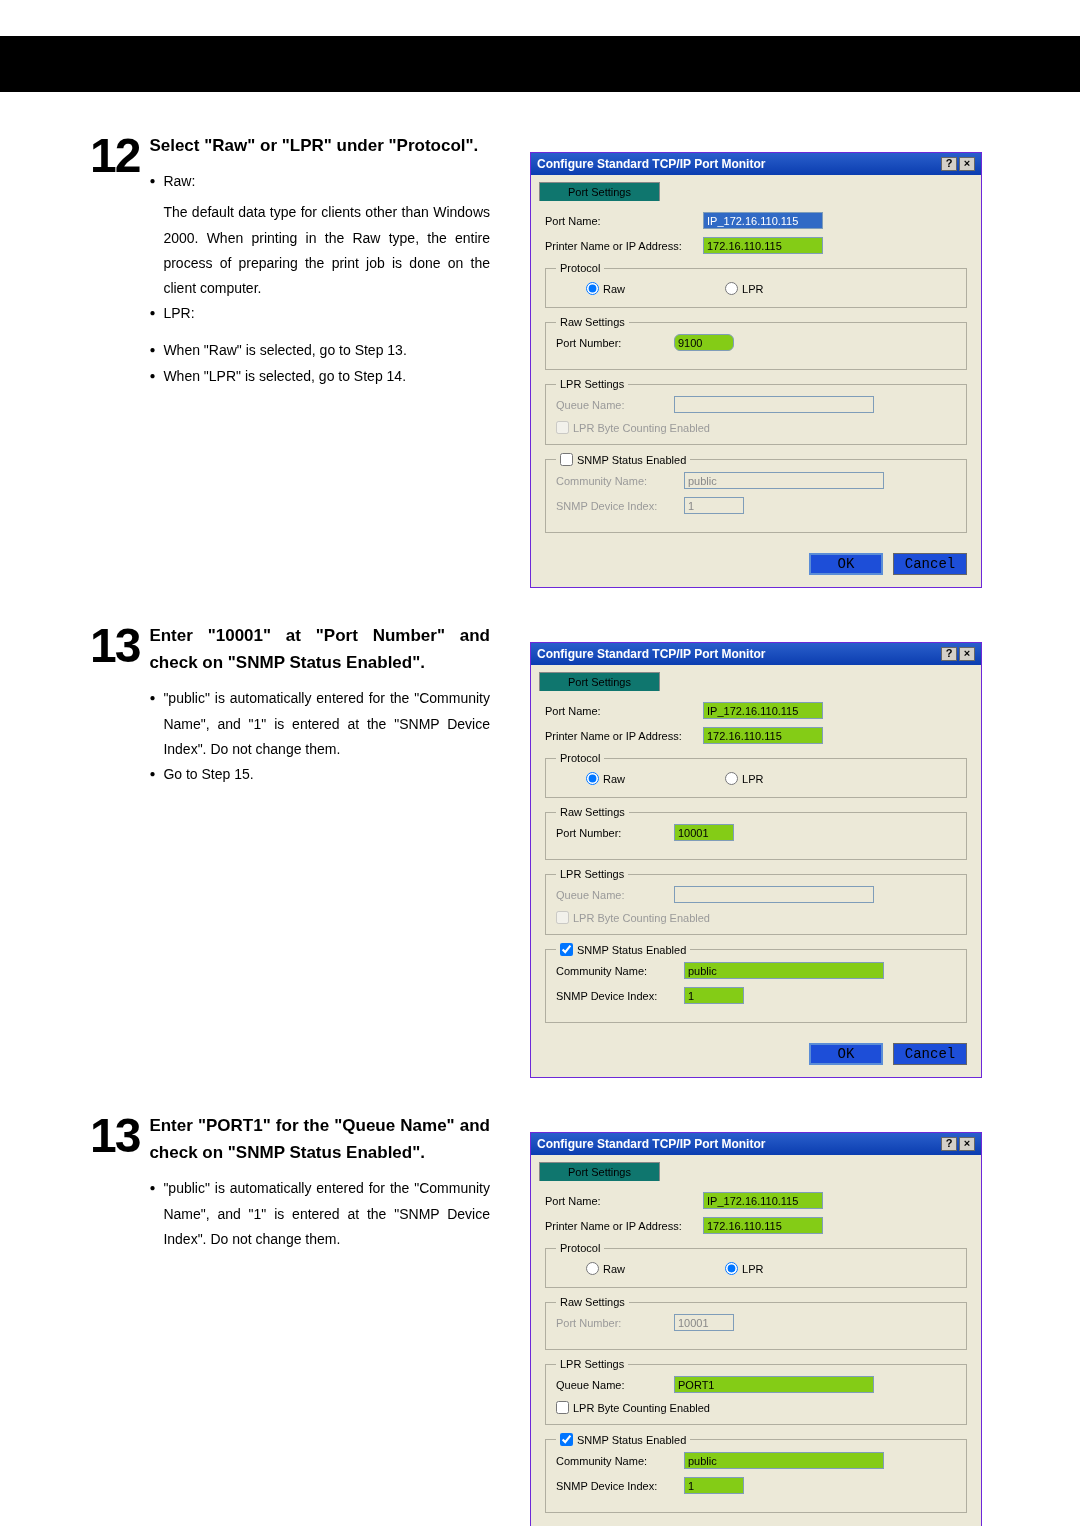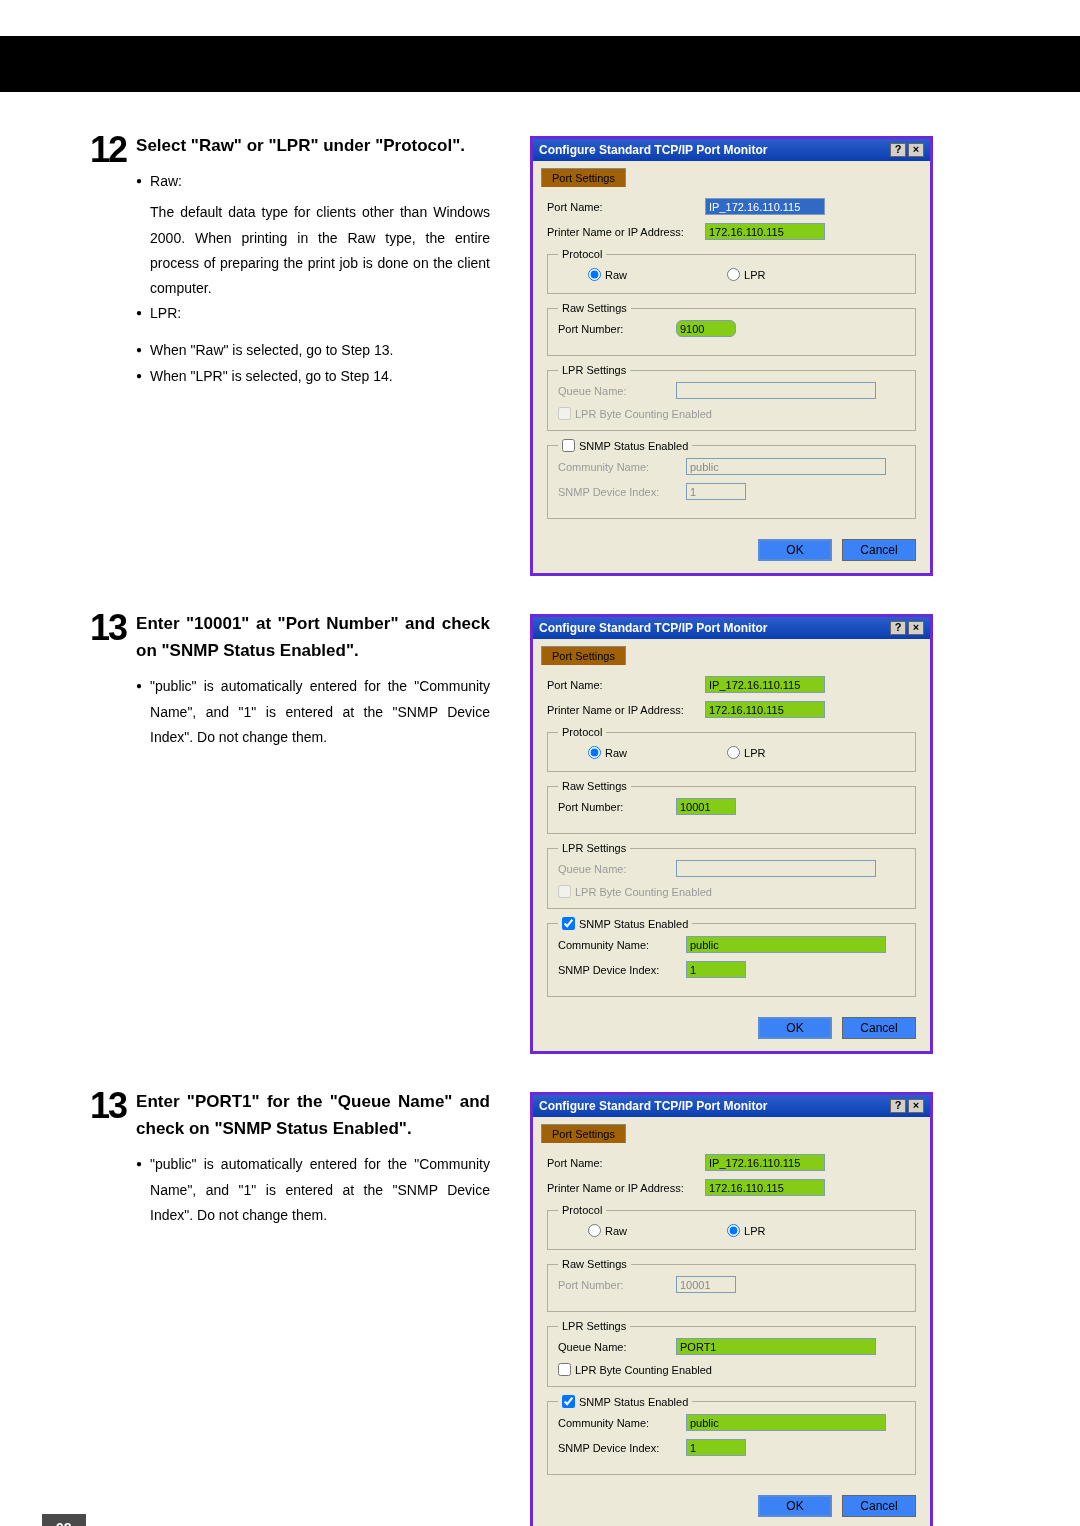--- a/index.html
+++ b/index.html
@@ -2,53 +2,53 @@
 <html><head>
 <meta charset="utf-8">
 <style>
   * { box-sizing: border-box; margin: 0; padding: 0; }
   body { font-family: Arial, Helvetica, sans-serif; background: #fff; width: 1080px; }
   .page { width: 1080px; padding: 0; }
   .topbar { background: #000; height: 92px; width: 100%; border-top: 36px solid #fff; }
   .content { padding: 24px 60px 40px 90px; }
   .step { display: flex; gap: 40px; align-items: flex-start; margin-top: 16px; }
   .step-text { width: 400px; flex-shrink: 0; display: flex; gap: 10px; }
-  .step-num { font-family: "Arial Black", Arial, sans-serif; font-size: 36px; font-weight: 900; line-height: 1; letter-spacing: -2px; }
+  .step-num { font-family: "Arial Black", Arial, sans-serif; font-size: 48px; font-weight: 900; line-height: 1; letter-spacing: -2px; }
   .step-body { flex: 1; }
   .step-title { font-weight: 700; font-size: 17px; line-height: 1.6; text-align: justify; text-justify: inter-word; margin-bottom: 10px; }
   .bullets { font-size: 14px; line-height: 1.8; }
   .bullets li { list-style: none; position: relative; padding-left: 14px; text-align: justify; }
   .bullets li::before { content: "●"; font-size: 10px; position: absolute; left: 0; top: 3px; }
   .def-row { display: flex; gap: 6px; flex-direction: column; }
   .def-term { flex-shrink: 0; }
   .def-desc { text-align: justify; }
   .sub-bullets { margin-top: 12px; }
 
   
-  .dialog { width: 403px; border: 3px solid #6d28d9; background: #ece9d8; font-size: 11px; font-family: Tahoma, Arial, sans-serif; color: #000; margin-top: 4px; }
+  .dialog { width: 452px; border: 1px solid #6d28d9; background: #ece9d8; font-size: 11px; font-family: Tahoma, Arial, sans-serif; color: #000; margin-top: 20px; }
   .titlebar { background: linear-gradient(#2a5fcb, #0b3db0); color: #fff; font-weight: 700; padding: 4px 6px; display: flex; align-items: center; justify-content: space-between; font-size: 12px; }
   .titlebar .tb-btns { display: flex; gap: 2px; }
   .tb-btn { width: 16px; height: 14px; background: #d4d0c8; border: 1px solid #666; color: #000; font-size: 11px; line-height: 11px; text-align: center; font-weight: 700; }
   .tabrow { padding: 6px 8px 0 8px; }
-  .tab { display: inline-block; background: #a16207; border: 1px solid #888; border-bottom: none; padding: 3px 10px; font-size: 11px; position: relative; top: 1px; }
+  .tab { display: inline-block; background: #0f766e; border: 1px solid #888; border-bottom: none; padding: 3px 28px; font-size: 11px; position: relative; top: 1px; }
   .dlg-inner { padding: 12px 14px 6px 14px; }
   .frow { display: flex; align-items: center; margin-bottom: 8px; gap: 8px; }
   .frow .lbl { width: 150px; }
   .txt { border: 1px solid #7f9db9; padding: 1px 3px; font-size: 11px; height: 17px; background: #84cc16; font-family: Tahoma, Arial, sans-serif; }
   .txt.sel { background: #316ac5; color: #fff; }
   .txt[disabled] { background: #ece9d8; color: #888; }
   fieldset { border: 1px solid #b0aea0; padding: 6px 10px 10px 10px; margin-bottom: 8px; }
   fieldset > legend { font-size: 11px; padding: 0 4px; }
   .radio-row { display: flex; align-items: center; gap: 100px; padding: 2px 30px; }
   .radio-item { display: flex; align-items: center; gap: 4px; }
   input[type=radio], input[type=checkbox] { margin: 0; }
   .disabled-text { color: #9a9a9a; }
   .chk-legend { display: flex; align-items: center; gap: 4px; padding: 0 4px; }
   .dlg-footer { display: flex; justify-content: flex-end; gap: 10px; padding: 6px 14px 12px 14px; }
-  .btn { width: 74px; height: 22px; border: 1px solid #666; background: #3b82f6; font-size: 12px; font-family: Liberation Sans, sans-serif; }
+  .btn { width: 74px; height: 22px; border: 1px solid #666; background: #1d4ed8; font-size: 14px; font-family: Liberation Mono, monospace; }
   .btn.default { border: 2px solid #5b8dd6; }
   .pagenum-box { position: relative; margin-top: 20px; }
   .pagenum { background: #4a4a4a; color: #fff; font-weight: 700; font-size: 14px; padding: 6px 14px; display: inline-block; position: absolute; left: -48px; bottom: 10px; }
 </style>
 </head>
 <body>
 
 <div class="page">
   <div class="topbar"></div>
   <div class="content">
@@ -149,20 +149,21 @@
       </div>
     </div>
 
     <div class="step" style="margin-top:34px;">
       <div class="step-text">
         <div class="step-num">13</div>
         <div class="step-body">
           <div class="step-title">Enter "10001" at "Port Number" and check on "SNMP Status Enabled".</div>
           <ul class="bullets">
             <li>"public" is automatically entered for the "Community Name", and "1" is entered at the "SNMP Device Index".  Do not change them.</li>
+            <li>Go to Step 15.</li>
           </ul>
         </div>
       </div>
 
       <div class="dialog">
         <div class="titlebar">
           <span>Configure Standard TCP/IP Port Monitor</span>
           <div class="tb-btns">
             <div class="tb-btn">?</div>
             <div class="tb-btn">×</div>

